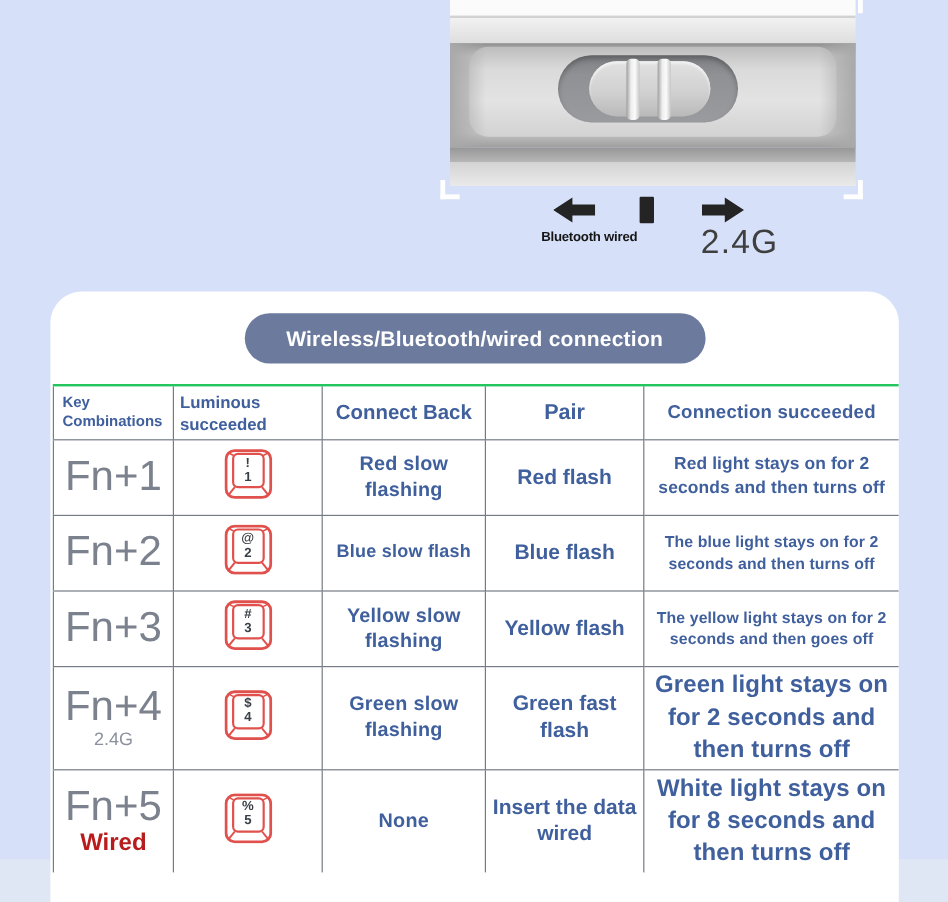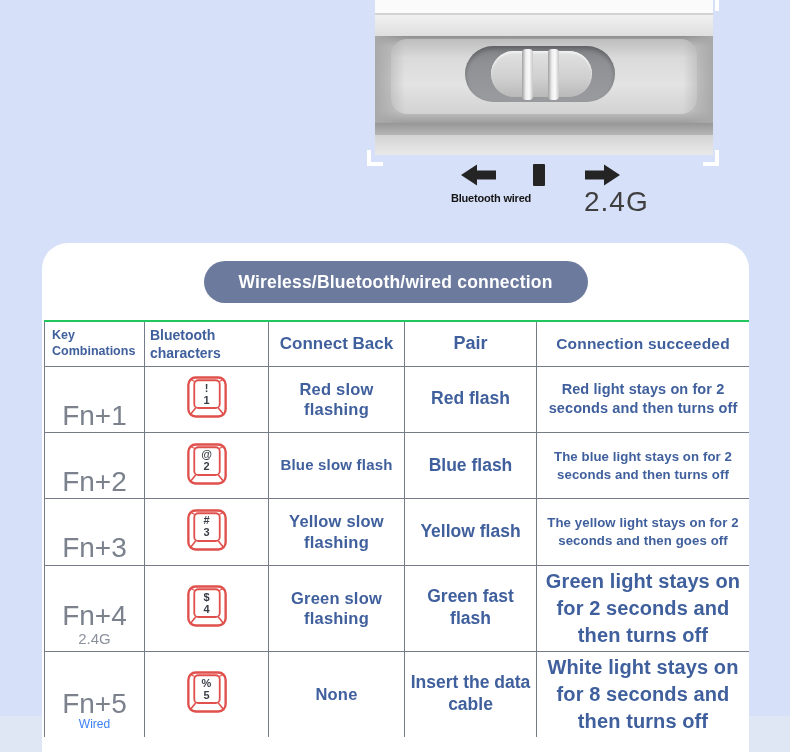--- a/index.html
+++ b/index.html
@@ -61,25 +61,25 @@
   .conn tbody tr{height:63px;}
 
   .conn th{font-weight:bold;}
   .conn th.h-key{font-size:12.5px;text-align:left;padding-left:7px;line-height:1.25;}
   .conn th.h-lum{font-size:14px;}
   .conn th.h-lum span{display:inline-block;text-align:left;line-height:1.3;}
   .conn th.h-connect{font-size:17px;}
   .conn th.h-pair{font-size:18px;}
   .conn th.h-result{font-size:15.5px;letter-spacing:.2px;}
 
-  .key-main{font-size:28px;font-weight:400;color:#7b828e;line-height:1.05;margin-top:32px;}
+  .key-main{font-size:35px;font-weight:400;color:#7b828e;line-height:1.05;}
   .key-sub{font-size:15px;line-height:1.15;}
   .key-sub:empty{display:none;}
   .conn tbody tr:nth-child(4) .key-sub{color:#8b919c;font-weight:400;}
-  .conn tbody tr:nth-child(5) .key-sub{color:#3b82f6;font-weight:normal;font-size:12px;}
+  .conn tbody tr:nth-child(5) .key-sub{color:#b91c1c;font-weight:bold;font-size:20px;}
 
   td.c-connect{font-size:16.5px;font-weight:bold;line-height:1.25;letter-spacing:.2px;}
   .conn tbody tr:nth-child(2) td.c-connect{font-size:15px;}
   td.c-pair{font-size:17.5px;font-weight:bold;line-height:1.25;}
   td.c-result{font-size:20px;font-weight:bold;line-height:1.35;letter-spacing:.1px;}
   .conn tbody tr:nth-child(1) td.c-result{font-size:14.5px;}
   .conn tbody tr:nth-child(2) td.c-result,
   .conn tbody tr:nth-child(3) td.c-result{font-size:13.2px;}
 
   
@@ -132,21 +132,21 @@
       <colgroup>
         <col style="width:100px">
           <col style="width:124px">
           <col style="width:136px">
           <col style="width:132px">
           <col>
       </colgroup>
       <thead>
         <tr>
           <th class="h-key">Key Combinations</th>
-          <th class="h-lum"><span>Bluetooth characters</span></th>
+          <th class="h-lum"><span>Luminous succeeded</span></th>
           <th class="h-connect">Connect Back</th>
           <th class="h-pair">Pair</th>
           <th class="h-result">Connection succeeded</th>
         </tr>
       </thead>
       <tbody>
         <tr>
           <td>
             <div class="key-main">Fn+1</div>
 
@@ -271,19 +271,19 @@
                     <path d="M40.5 3.5 L35.5 6" stroke-width="1.4"></path>
               </g>
                 </svg>
               <span class="keycap-chars">
                 <span>%</span>
                 <span>5</span>
               </span>
             </span>
           </td>
           <td class="c-connect">None</td>
-          <td class="c-pair">Insert the data cable</td>
+          <td class="c-pair">Insert the data wired</td>
           <td class="c-result">White light stays on for 8 seconds and then turns off</td>
         </tr>
       </tbody>
     </table>
   </div>
 </div>
 
 </body></html>

